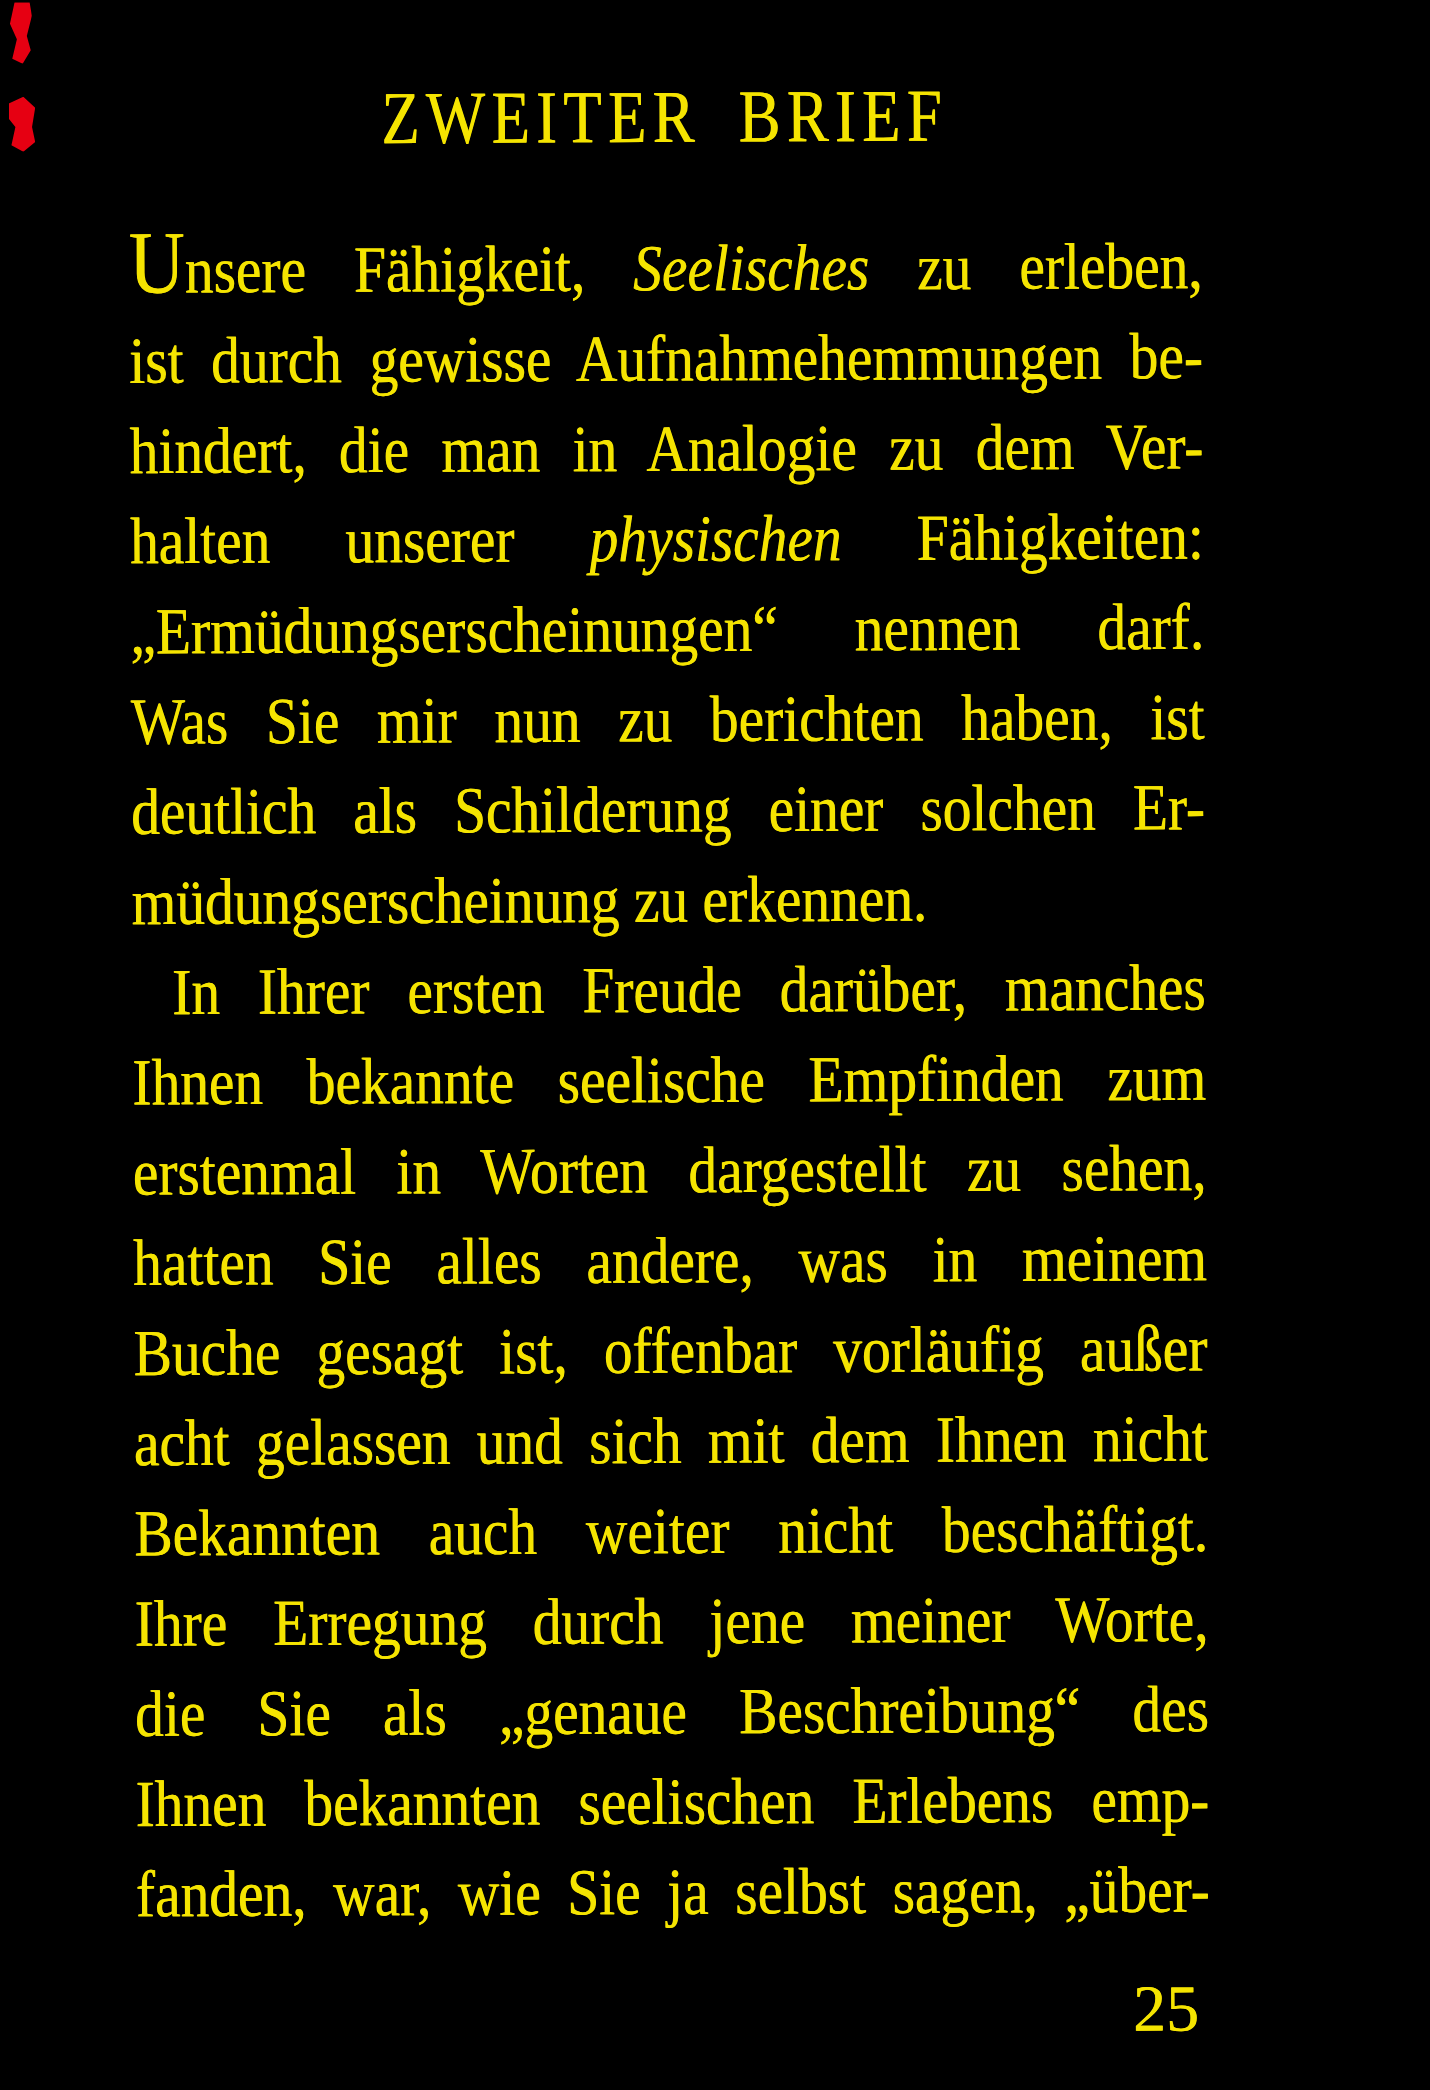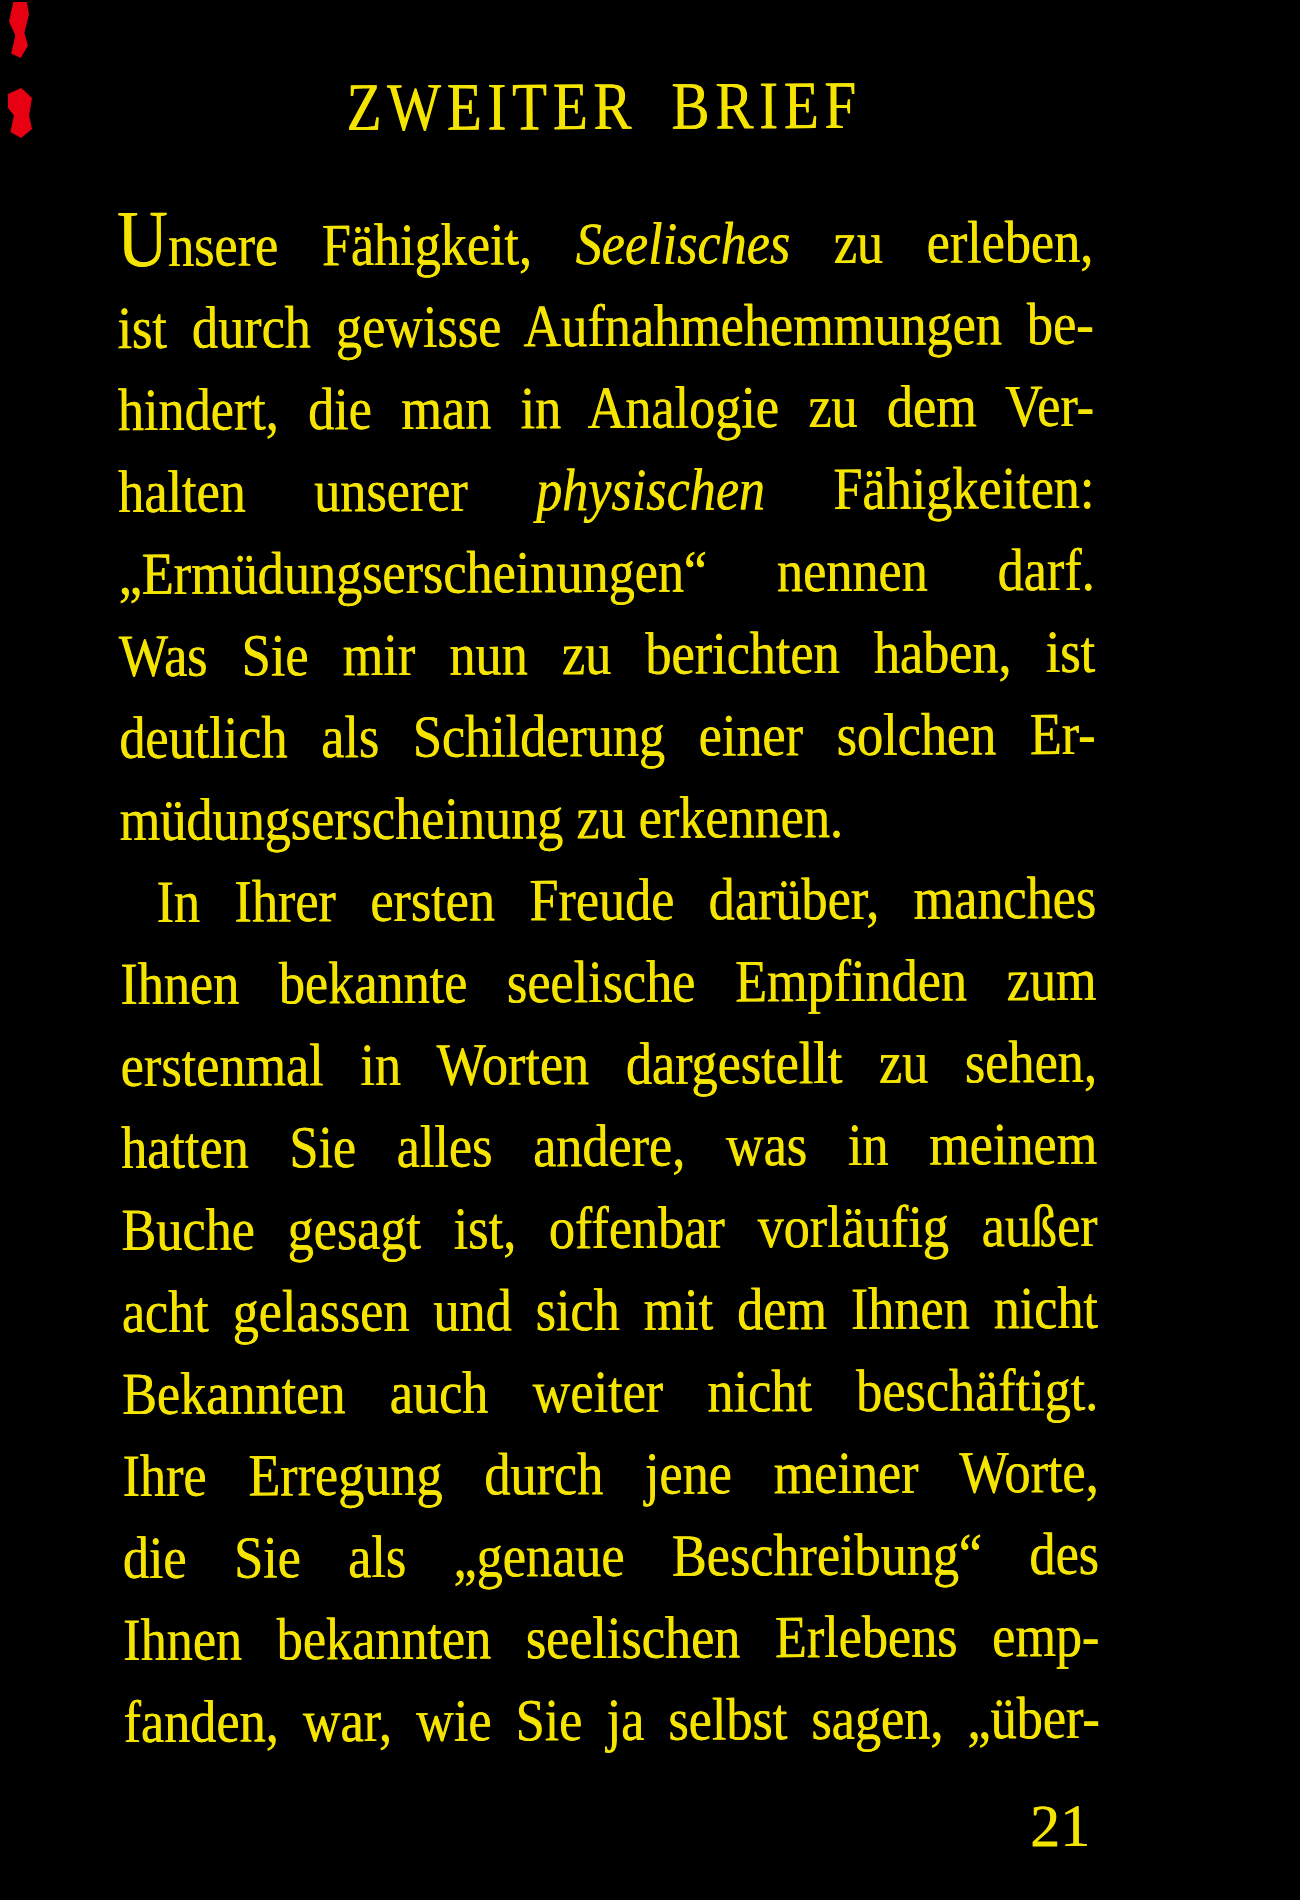--- a/index.html
+++ b/index.html
@@ -121,15 +121,15 @@
         <div class="line j"><span class="seg">hatten Sie alles andere, was in meinem</span></div>
         <div class="line j"><span class="seg">Buche gesagt ist, offenbar vorläufig außer</span></div>
         <div class="line j"><span class="seg">acht gelassen und sich mit dem Ihnen nicht</span></div>
         <div class="line j"><span class="seg">Bekannten auch weiter nicht beschäftigt.</span></div>
         <div class="line j"><span class="seg">Ihre Erregung durch jene meiner Worte,</span></div>
         <div class="line j"><span class="seg">die Sie als „genaue Beschreibung“ des</span></div>
         <div class="line j"><span class="seg">Ihnen bekannten seelischen Erlebens emp-</span></div>
         <div class="line j"><span class="seg">fanden, war, wie Sie ja selbst sagen, „über-</span></div>
       </div>
 
-    <div class="page-number">21</div>
+    <div class="page-number">25</div>
   </div>
 </div>
 
 </body></html>

